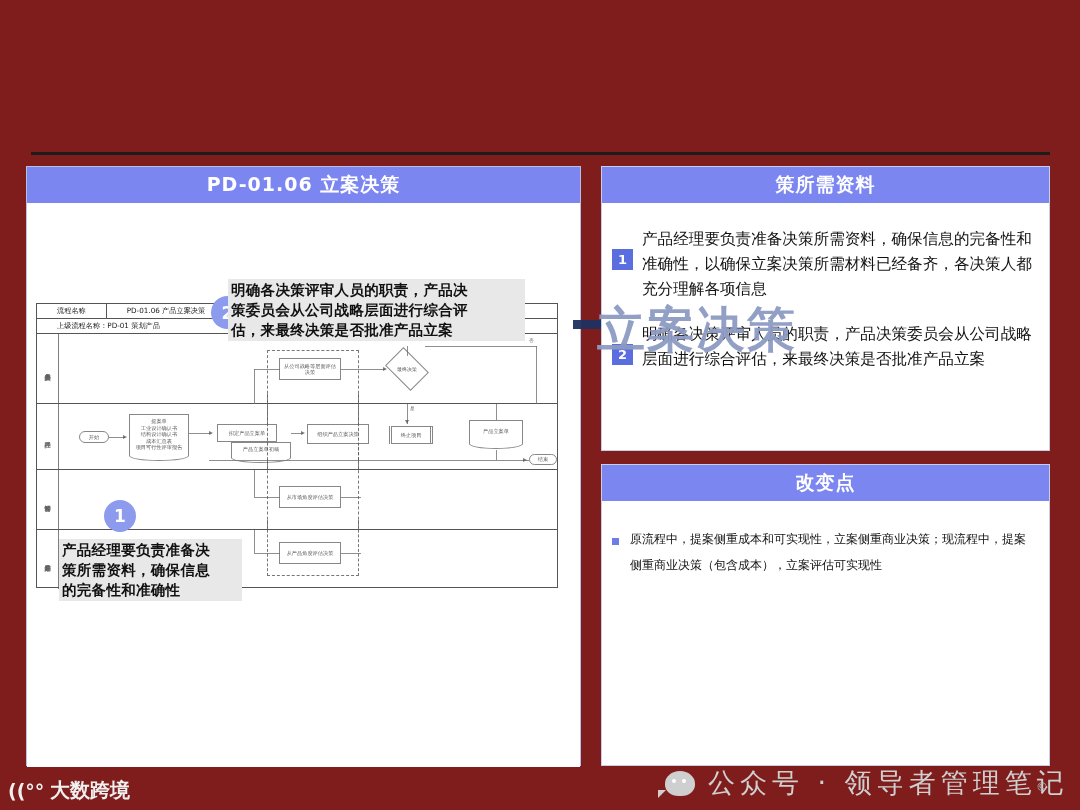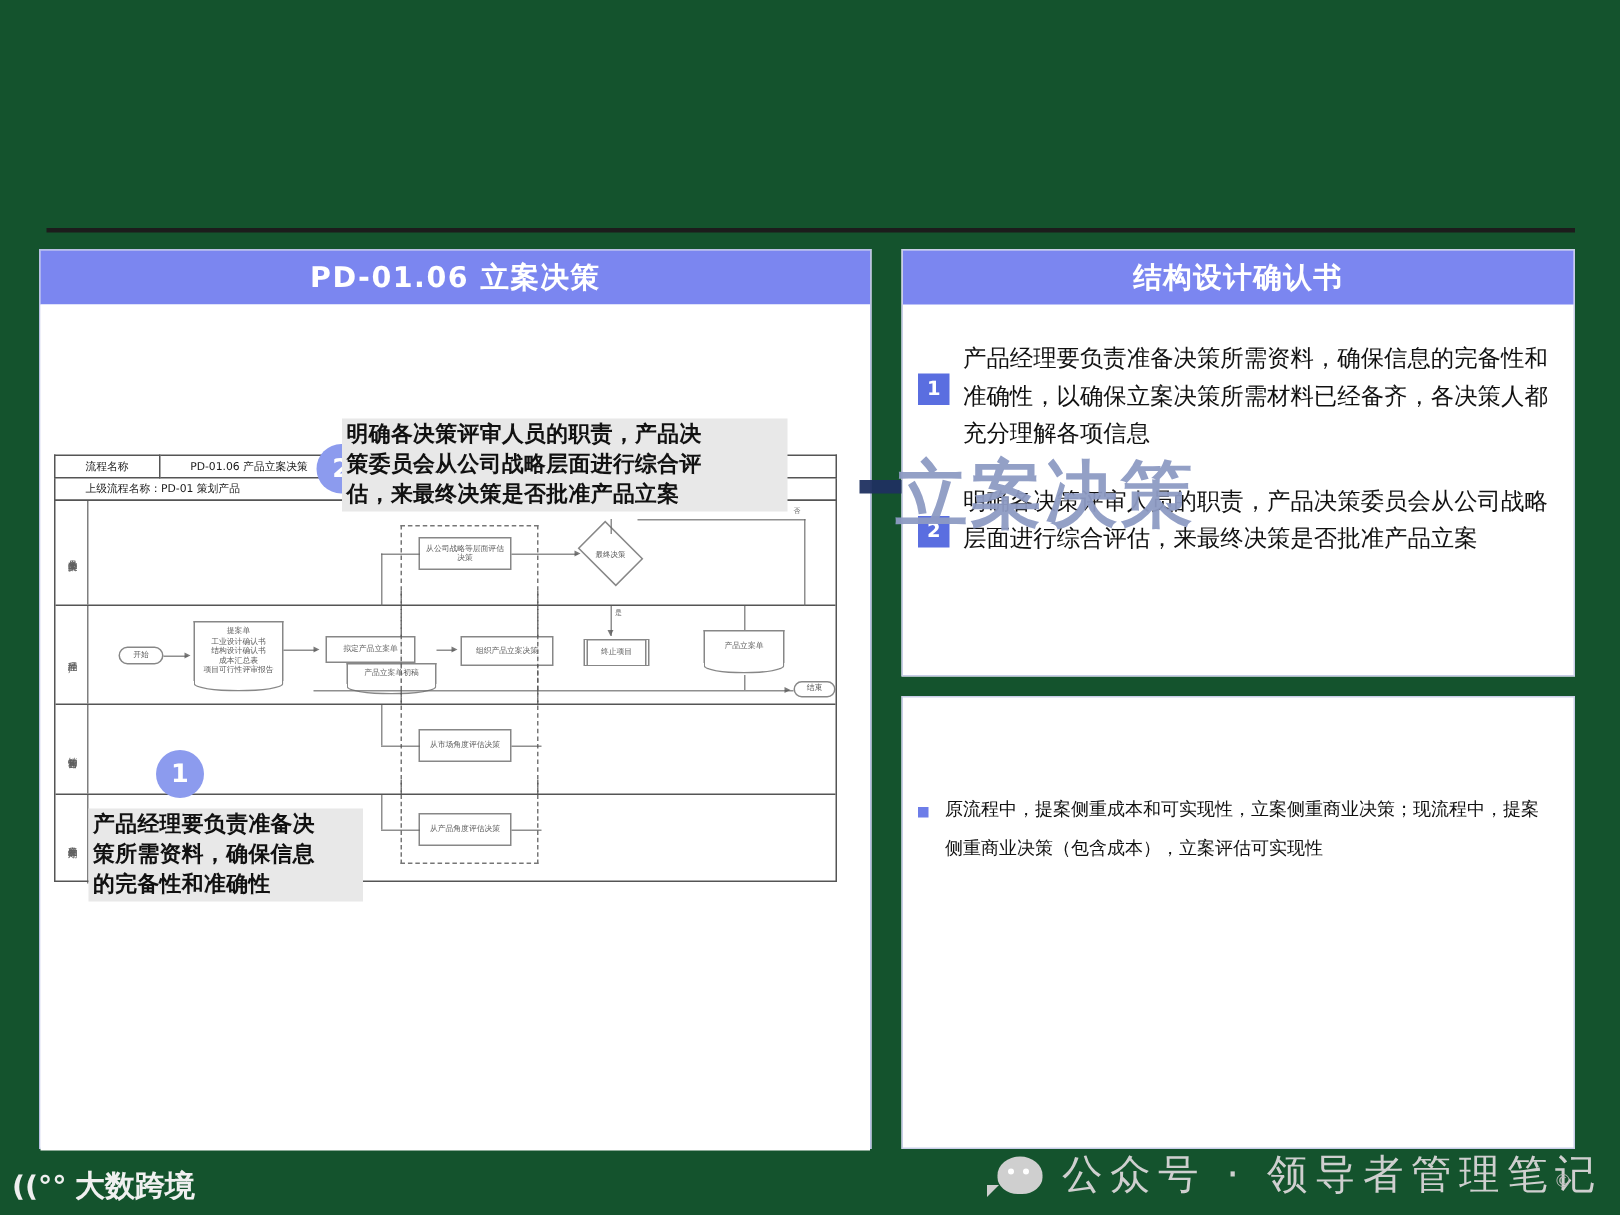--- a/index.html
+++ b/index.html
@@ -2,21 +2,21 @@
 <html><head>
 <meta charset="utf-8">
 <style>
   * { box-sizing: border-box; margin: 0; padding: 0; }
   html, body {
     width: 1080px; height: 810px;
     background: #ffffff;
     font-family: "DejaVu Sans", "Liberation Sans", sans-serif;
     overflow: hidden;
   }
-  #stage { position: relative; width: 1080px; height: 810px; background:#14532d; }
+  #stage { position: relative; width: 1080px; height: 810px; background:#7f1d1d; }
 
   
   .top-rule {
     position:absolute; left:31px; top:152px; width:1019px; height:3px;
     background:#1c1c1c;
   }
 
   
   .panel { position:absolute; background:#fff; border:1px solid #c9cee8; }
   .panel-head {
@@ -313,37 +313,38 @@
         <span>1</span>
       </div>
       <div class="callout-text" style="left:32px; top:336px; width:183px; white-space:pre-line;">产品经理要负责准备决
 策所需资料，确保信息
 的完备性和准确性</div>
 
     </div>
   </div>
 
   <div class="panel" id="kp-panel">
-    <div class="panel-head" id="kp-head">结构设计确认书</div>
+    <div class="panel-head" id="kp-head">策所需资料</div>
     <div id="kp-body">
 
       <div class="kp-item">
         <div class="kp-num">1</div>
         <div class="kp-text">产品经理要负责准备决策所需资料，确保信息的完备性和准确性，以确保立案决策所需材料已经备齐，各决策人都充分理解各项信息</div>
       </div>
 
       <div class="kp-item">
         <div class="kp-num">2</div>
         <div class="kp-text">明确各决策评审人员的职责，产品决策委员会从公司战略层面进行综合评估，来最终决策是否批准产品立案</div>
       </div>
 
     </div>
   </div>
 
   <div class="panel" id="cp-panel">
+    <div class="panel-head" id="cp-head">改变点</div>
     <div id="cp-body">
 
       <div class="cp-item">
         <div class="cp-bullet"></div>
         <div class="cp-text">原流程中，提案侧重成本和可实现性，立案侧重商业决策；现流程中，提案侧重商业决策（包含成本），立案评估可实现性</div>
       </div>
 
 
     </div>
   </div>

